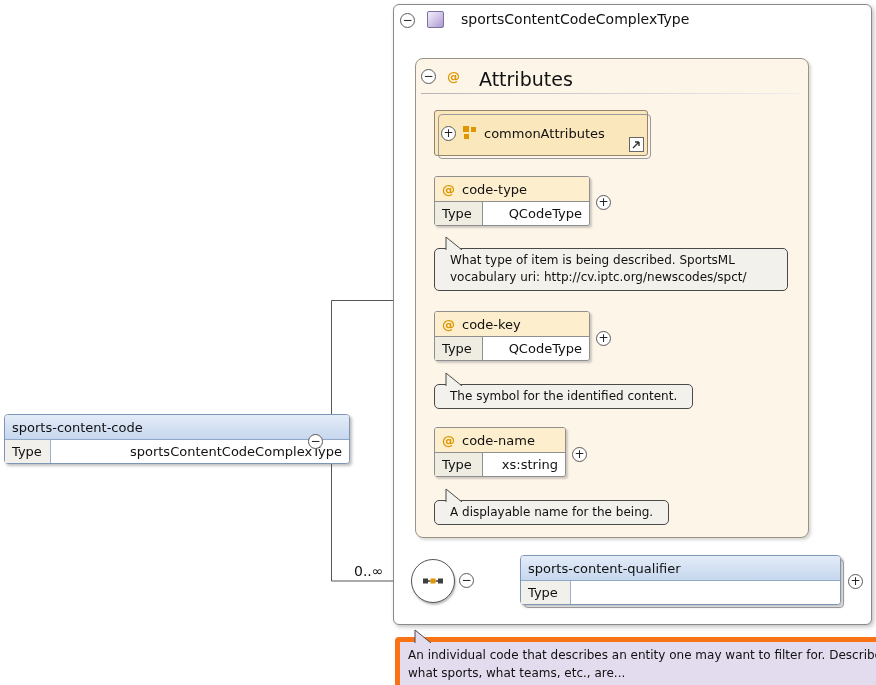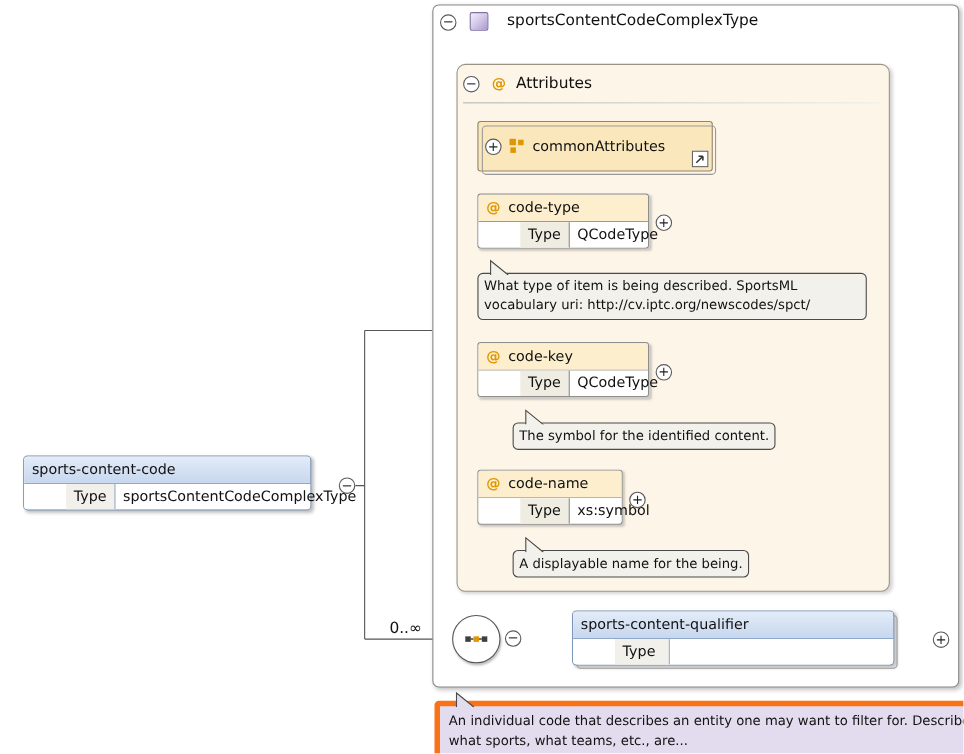--- a/index.html
+++ b/index.html
@@ -31,21 +31,21 @@
   }
   .toggle.inline{position:static;flex:0 0 15px;height:15px;}
 
   
   .ebox{
     position:absolute;background:#fff;border:1px solid #7d95b6;border-radius:4px;
     box-shadow:2px 2px 3px rgba(100,100,100,.4);font-size:13px;box-sizing:border-box;
   }
   .ebox-hd{background:linear-gradient(#e3ecf8,#c7d7ee);border-bottom:1px solid #90a8c8;
     padding:5px 7px 4px;border-radius:3px 3px 0 0;white-space:nowrap;}
-  .rw{display:flex;background:#fff;border-radius:0 0 3px 3px;padding-left:38px;}
+  .rw{display:flex;background:#fff;border-radius:0 0 3px 3px;}
   .tl{box-sizing:border-box;padding:4px 7px;background:#f1f0ea;border-right:1px solid #9ab0cc;}
   .tv{padding:4px 7px;flex:1;white-space:nowrap;text-align:right;}
   .ebox .tl{width:46px;}
 
   
   .abox{
     position:absolute;background:#fff;border:1px solid #8f8f8f;border-radius:3px;
     box-shadow:2px 2px 2px rgba(120,120,120,.35);font-size:13px;box-sizing:border-box;
   }
   .abox-hd{background:#fdeecd;border-bottom:1px solid #8f8f8f;padding:5px 7px 4px;
@@ -65,23 +65,23 @@
     position:absolute;left:434px;top:110px;width:214px;height:46px;box-sizing:border-box;
     background:#fbe7bc;border:1px solid #94846a;border-radius:3px;
     display:flex;align-items:center;gap:7px;padding:0 6px;font-size:13px;
   }
   .jump{position:absolute;right:3px;bottom:3px;width:15px;height:15px;box-sizing:border-box;
     border:1px solid #666;background:#fff;display:flex;align-items:center;justify-content:center;cursor:pointer;}
 
   
   .callout{
     position:absolute;background:#f2f1ec;border:1px solid #4a4a4a;border-radius:5px;
-    padding:3px 5px;font-size:12px;line-height:1.45;color:#111;box-sizing:border-box;
-  }
-  .callout.nowrap{white-space:nowrap;margin-left:32px;}
+    padding:3px 15px;font-size:12px;line-height:1.45;color:#111;box-sizing:border-box;
+  }
+  .callout.nowrap{white-space:nowrap;}
   .tail{position:absolute;top:-14px;left:8px;}
   .tail-gray path{fill:#f2f1ec;stroke:#4a4a4a;stroke-width:1;}
   .tail-purple path{fill:#e2dcee;stroke:#4a4a4a;stroke-width:1;}
 
   .annotation{
     position:absolute;left:395px;top:637px;width:526px;box-sizing:border-box;
     background:#e2dcee;border:5px solid #f97316;border-radius:4px;
     padding:4px 8px;font-size:12px;line-height:1.5;
   }
 
@@ -93,21 +93,21 @@
   }
   .occ{position:absolute;left:354px;top:563px;font-size:14px;}
 
   .ct-icon{
     position:absolute;left:427px;top:11px;width:17px;height:17px;box-sizing:border-box;
     border:1px solid #7e6fa0;border-radius:2px;
     background:linear-gradient(135deg,#f3effb 0%,#cfc2e6 55%,#a998cc 100%);
   }
   .ct-title{position:absolute;left:461px;top:11px;font-size:14px;white-space:nowrap;}
   .at-abs{position:absolute;font-size:13px;color:#df9600;font-weight:bold;}
-  .attrs-title{position:absolute;left:469px;top:68px;font-size:14px;}
+  .attrs-title{position:absolute;left:479px;top:68px;font-size:19px;}
 </style>
 </head>
 <body>
 
 <div class="canvas">
 
   <svg class="wires" width="876" height="685">
     <path d="M323,441.5 H331.5 M331.5,300.5 V581 M331.5,300.5 H393 M331.5,581 H412
              M455,581 H459 M474,581 H520
              M590,202.5 H596 M590,338.5 H596 M566,454.5 H572 M841,581.5 H848" stroke="#555" stroke-width="1" fill="none"></path>
@@ -177,21 +177,21 @@
     <span>The symbol for the identified content.</span>
   </div>
 
   <div class="abox" style="left:434px;top:427px;width:132px">
     <div class="abox-hd">
       <span class="at">@</span>
       <span>code-name</span>
     </div>
     <div class="rw">
       <span class="tl">Type</span>
-      <span class="tv">xs:symbol</span>
+      <span class="tv">xs:string</span>
     </div>
   </div>
   <div class="toggle" style="left:572px;top:447px">+</div>
   <div class="callout nowrap" style="left:434px;top:500px">
     <svg class="tail tail-gray" width="20" height="15">
       <path d="M3,15 L3,2 L19,15"></path>
     </svg>
     <span>A displayable name for the being.</span>
   </div>
 
@@ -199,29 +199,29 @@
   <div class="seq-circle">
     <svg width="22" height="22" viewBox="0 0 22 22">
       <path d="M6,11 H8.5 M13.5,11 H16" stroke="#3f3f3f" stroke-width="1.4"></path>
       <rect x="1" y="8.5" width="5" height="5" fill="#3f3f3f"></rect>
       <rect x="8.5" y="8.5" width="5" height="5" fill="#e09600"></rect>
       <rect x="16" y="8.5" width="5" height="5" fill="#3f3f3f"></rect>
     </svg>
   </div>
   <div class="toggle" style="left:459px;top:573px">−</div>
 
-  <div class="ebox stacked" style="left:520px;top:555px;width:293px">
+  <div class="ebox stacked" style="left:520px;top:555px;width:321px">
     <div class="ebox-hd">sports-content-qualifier</div>
     <div class="rw">
       <span class="tl" style="width:50px">Type</span>
     </div>
   </div>
   <div class="toggle" style="left:848px;top:574px">+</div>
 
-  <div class="ebox" style="left:21px;top:414px;width:262px">
+  <div class="ebox" style="left:4px;top:414px;width:346px">
     <div class="ebox-hd">sports-content-code</div>
     <div class="rw">
       <span class="tl">Type</span>
       <span class="tv">sportsContentCodeComplexType</span>
     </div>
   </div>
   <div class="toggle" style="left:308px;top:434px">−</div>
 
   <div class="annotation">
     <svg class="tail tail-purple" width="20" height="15" style="left:12px">

